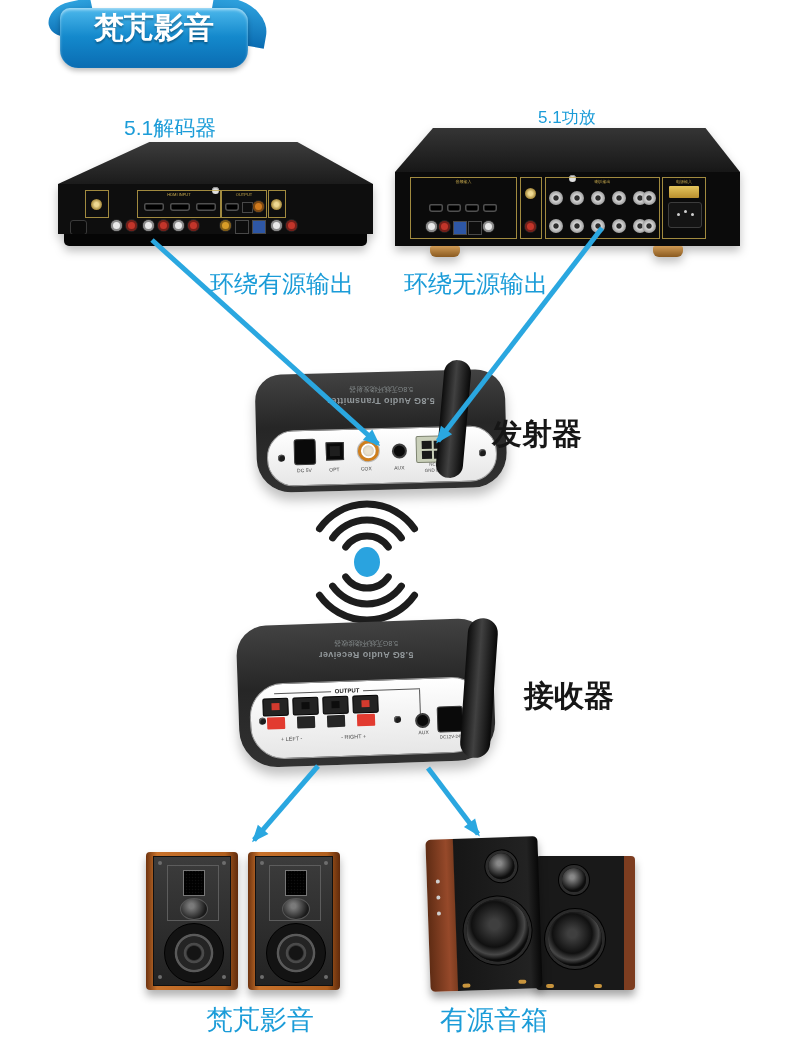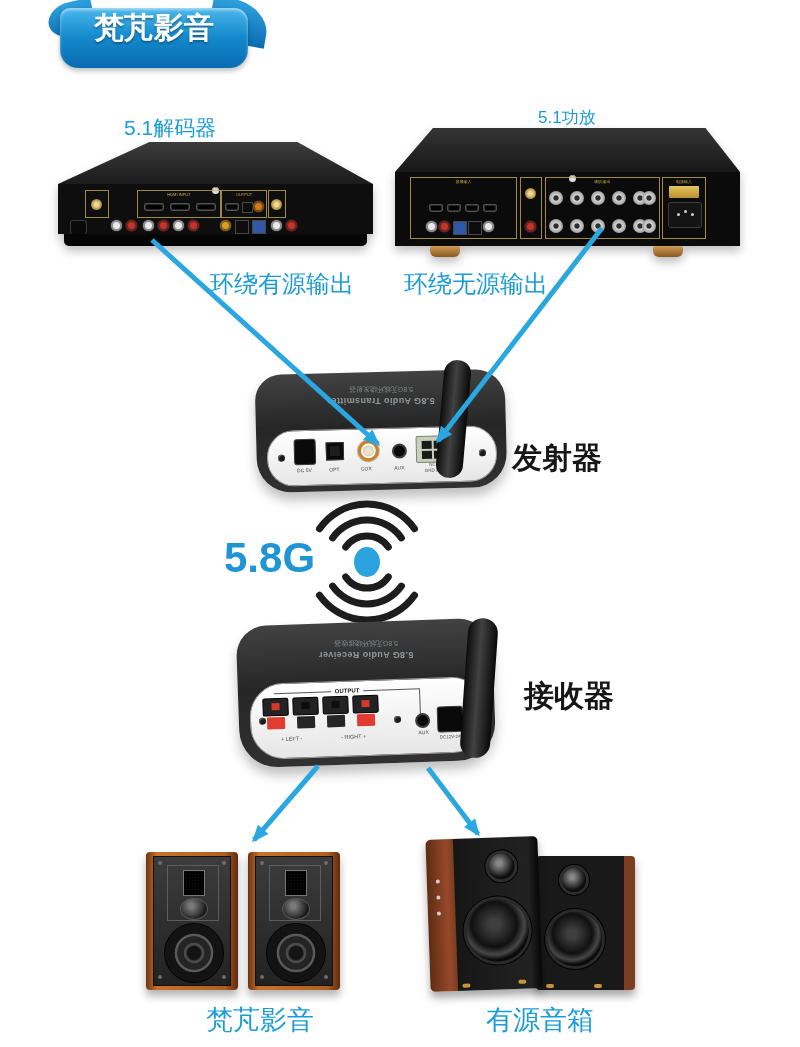--- a/index.html
+++ b/index.html
@@ -248,23 +248,22 @@
       </div>
       <div class="plabel" style="left:14px;top:36px;width:44px;">DC 5V</div>
       <div class="plabel" style="left:56px;top:36px;width:20px;">OPT</div>
       <div class="plabel" style="left:86px;top:36px;width:24px;">COX</div>
       <div class="plabel" style="left:119px;top:36px;width:24px;">AUX</div>
       <div class="plabel" style="left:146px;top:34px;width:50px;font-size:4.5px;">NC L+ R+</div>
       <div class="plabel" style="left:142px;top:40px;width:50px;font-size:4.5px;">GND L- R-</div>
     </div>
     <div class="antenna" style="left:184px;top:-12px;width:27px;height:118px;border-radius:13px;transform:rotate(5deg);"></div>
   </div>
-  <div class="dev-name" style="left:512px;top:414px;margin-top:24px;">发射器</div>
-
-  <div class="band-label">5.8G</div>
+  <div class="dev-name" style="left:492px;top:414px;">发射器</div>
+
   <svg class="overlay" style="left:314px;top:498px;" width="106" height="128" viewBox="0 0 106 128">
     <ellipse cx="53" cy="64" rx="13" ry="15" fill="#2aa3df"></ellipse>
     <g fill="none" stroke="#1d1d1d" stroke-width="7" stroke-linecap="round">
       <path d="M 31.7 49.1 A 26 26 0 0 1 74.3 49.1"></path>
       <path d="M 18.6 39.9 A 42 42 0 0 1 87.4 39.9"></path>
       <path d="M 5.5 30.7 A 58 58 0 0 1 100.5 30.7"></path>
       <path d="M 31.7 78.9 A 26 26 0 0 0 74.3 78.9"></path>
       <path d="M 18.6 88.1 A 42 42 0 0 0 87.4 88.1"></path>
       <path d="M 5.5 97.3 A 58 58 0 0 0 100.5 97.3"></path>
     </g>
@@ -349,21 +348,21 @@
     <div class="asp asp-front">
       <div class="knob" style="left:9px;top:40px;"></div>
       <div class="knob" style="left:9px;top:56px;"></div>
       <div class="knob" style="left:9px;top:72px;"></div>
       <div class="atweet" style="left:62px;top:16px;width:26px;height:26px;"></div>
       <div class="awoof" style="left:38px;top:62px;width:62px;height:62px;"></div>
       <div class="gfoot" style="left:32px;top:145px;"></div>
         <div class="gfoot" style="left:88px;top:143px;"></div>
     </div>
   </div>
-  <div class="blue-label" style="left:440px;top:1002px;width:200px;text-align:center;font-size:27px;">有源音箱</div>
+  <div class="blue-label" style="left:440px;top:1002px;width:200px;font-size:27px;">有源音箱</div>
 
   <svg class="overlay" width="800" height="1047" viewBox="0 0 800 1047">
     <defs>
       <marker id="ah" markerUnits="userSpaceOnUse" markerWidth="20" markerHeight="18" refX="15" refY="8" orient="auto">
         <path d="M1,1 L18,8 L1,15 Z" fill="#2aa7e0"></path>
       </marker>
     </defs>
     <g stroke="#2aa7e0" stroke-width="5" fill="none">
       <line x1="152" y1="240" x2="378" y2="444" marker-end="url(#ah)"></line>
       <line x1="602" y1="228" x2="438" y2="441" marker-end="url(#ah)"></line>

